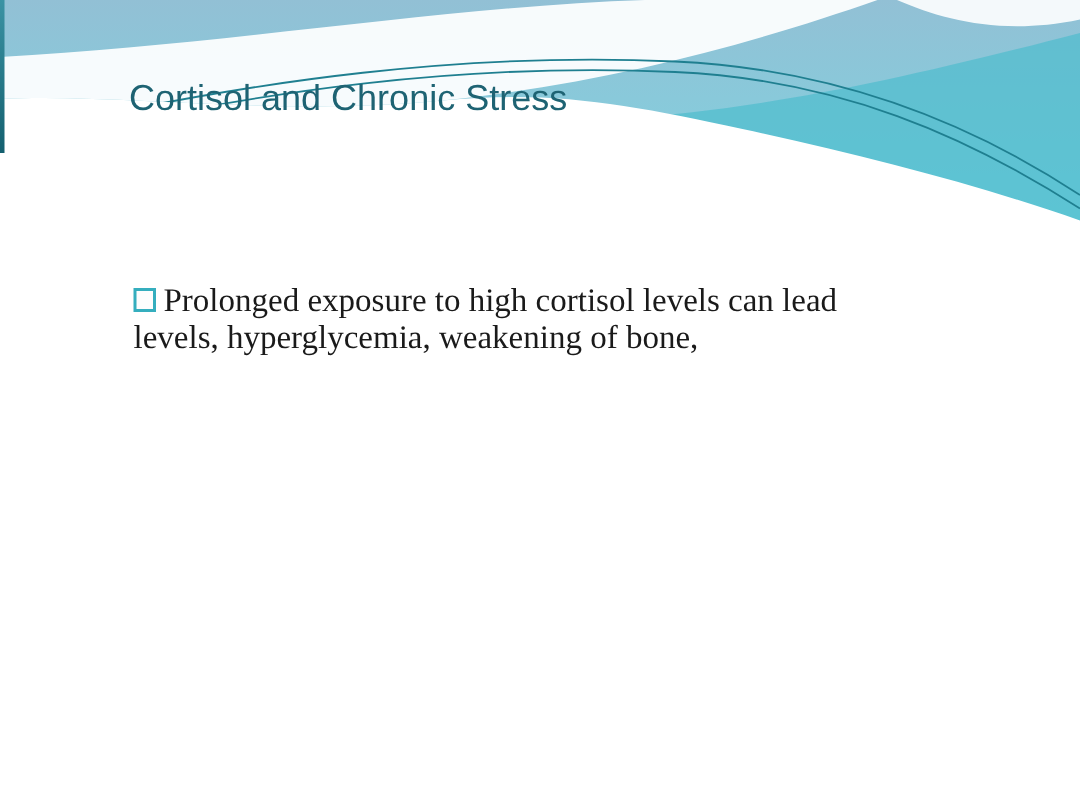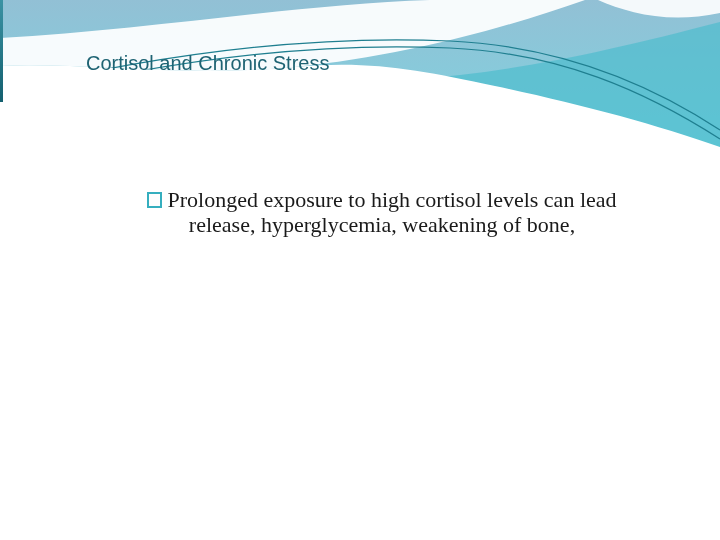--- a/index.html
+++ b/index.html
@@ -30,38 +30,37 @@
   .white-band  { fill: #ffffff; opacity: 0.93; }
   .white-wedge { fill: #ffffff; opacity: 0.9; }
   .wave-line   { fill: none; stroke: var(--wave-line, #1F7F90); stroke-width: 1.2; }
   .main-white  { fill: #ffffff; }
 
   .page-title {
     position: absolute;
     left: 86px;
     top: 52px;
     margin: 0;
-    font-size: 20px;
+    font-size: 24px;
     font-weight: normal;
     letter-spacing: 0px;
     color: var(--title, #1E6373);
     font-family: "Liberation Sans", sans-serif;
     white-space: nowrap;
   }
 
   .body-block {
     position: absolute;
     left: 89px;
     top: 188px;
     width: 586px;
     font-family: "Liberation Serif", serif;
     font-size: 22px;
     line-height: 24.5px;
     color: var(--body-text, #1A1A1A);
-    text-align: center;
   }
 
   .body-line { white-space: nowrap; }
   .body-line.first { padding-left: 0px; }
 
   .bullet-square {
     display: inline-block;
     width: 11px;
     height: 12px;
     border: 2px solid var(--bullet-border, #35AEBE);
@@ -103,16 +102,16 @@
 
     <rect x="0" y="0" width="3" height="102" fill="url(#stripeGrad)"></rect>
   </svg>
 
   <h1 class="page-title">Cortisol and Chronic Stress</h1>
 
   <div class="body-block">
     <div class="body-line first">
       <span class="bullet-square"></span><span>Prolonged exposure to high cortisol levels can lead</span>
     </div>
-    <div class="body-line">release, hyperglycemia, weakening of bone,</div>
+    <div class="body-line">levels, hyperglycemia, weakening of bone,</div>
   </div>
 
 </div>
 
 </body></html>

